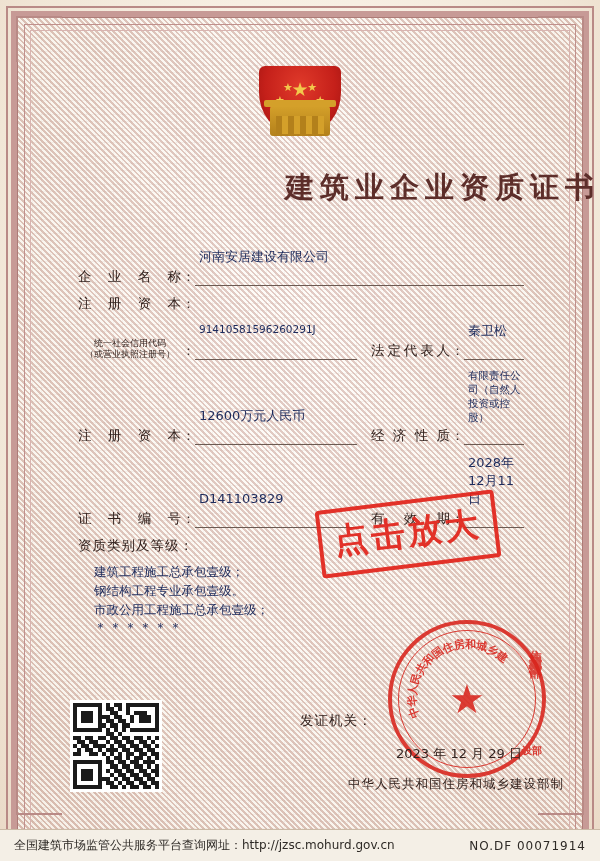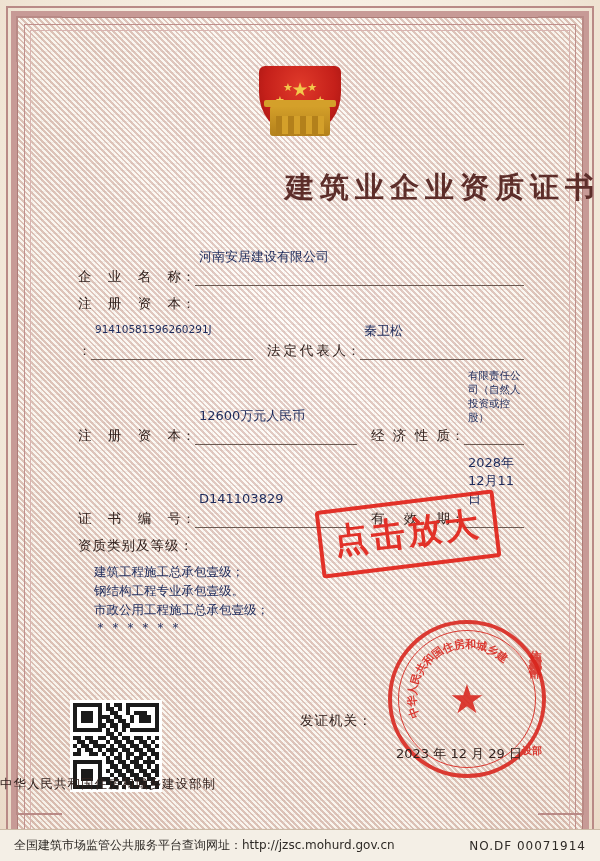--- a/index.html
+++ b/index.html
@@ -184,21 +184,21 @@
   .issue{
     position:absolute;left:300px;top:712px;font-size:13.5px;color:#33231f;
     font-family:"Liberation Serif","DejaVu Serif",serif;letter-spacing:1px;
   }
   .issue-date{
     position:absolute;left:396px;top:745px;font-size:13px;color:#33231f;
     font-family:"DejaVu Sans",sans-serif;
   }
   .issue-date b{font-weight:normal;}
   .footer-maker{
-    position:absolute;left:0;right:36px;top:776px;text-align:left;
+    position:absolute;left:0;right:36px;top:776px;text-align:right;
     font-size:12.5px;color:#33231f;
     font-family:Liberation Sans, sans-serif;letter-spacing:1px;
   }
 
   
   .qr{
     position:absolute;left:70px;top:700px;width:92px;height:92px;
     background:#fff;padding:3px;box-sizing:border-box;
   }
   .qr-grid{width:100%;height:100%;display:grid;grid-template-columns:repeat(21,1fr);grid-template-rows:repeat(21,1fr);}
@@ -258,20 +258,24 @@
       <span class="colon">：</span>
       <span class="val">河南安居建设有限公司</span>
     </div>
 
     <div class="row">
       <span class="lbl">注册资本</span>
       <span class="colon">：</span>
     </div>
 
     <div class="row">
+      <span class="lbl two-line">
+        <span>统一社会信用代码</span><br>
+        <span>（或营业执照注册号）</span>
+      </span>
       <span class="colon">：</span>
       <span class="val small" style="flex:0 0 156px;">91410581596260291J</span>
       <span class="lbl" style="width:80px;flex:0 0 80px;margin-left:14px;">法定代表人</span>
       <span class="colon">：</span>
       <span class="val">秦卫松</span>
     </div>
 
     <div class="row">
       <span class="lbl">注册资本</span>
       <span class="colon">：</span>

